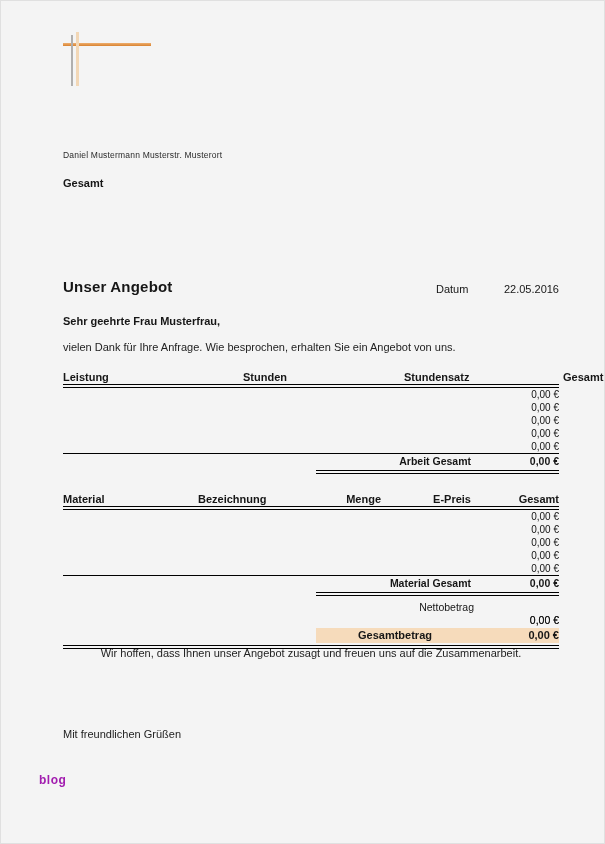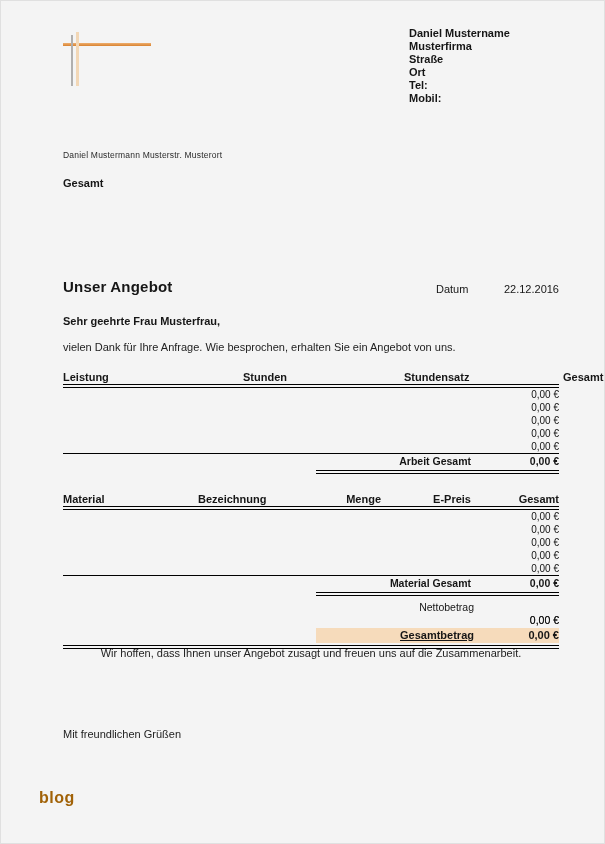--- a/index.html
+++ b/index.html
@@ -56,56 +56,48 @@
   .t-total-label{width:408px;text-align:right;}
   .t-total-value{flex:1;text-align:right;}
 
   
   .summary{position:absolute;left:62px;top:600px;width:496px;}
   .sum-row{display:flex;height:13px;line-height:13px;font-size:10.5px;flex-direction:column;}
   .sum-label{width:411px;text-align:right;}
   .sum-value{flex:1;text-align:right;}
   .sum-grand{display:flex;margin-left:253px;height:15px;line-height:15px;
              font-weight:bold;font-size:11px;margin-top:1px;}
-  .sum-grand .g-label{width:158px;text-align:right;text-decoration:underline;}
+  .sum-grand .g-label{width:158px;text-align:center;}
   .sum-grand .g-value{flex:1;text-align:right;}
   .grand-line{margin-top:2px;}
 
   .closing{position:absolute;left:62px;top:646px;width:496px;text-align:center;color:#222;}
   .signoff{position:absolute;left:62px;top:727px;color:#222;}
-  .watermark{position:absolute;left:38px;top:788px;font-size:16px;font-weight:bold;
-             color:#a16207;letter-spacing:.5px;}
+  .watermark{position:absolute;left:38px;top:772px;font-size:12px;font-weight:bold;
+             color:#a21caf;letter-spacing:.5px;}
 </style>
 </head>
 <body>
 
 <div class="page">
 
   <div class="logo">
     <div class="logo-h"></div>
     <div class="logo-v-gray"></div>
     <div class="logo-v-tan"></div>
   </div>
 
-  <div class="sender-block">
-    <div>Daniel Mustername</div>
-    <div>Musterfirma</div>
-    <div>Straße</div>
-    <div>Ort</div>
-    <div>Tel:</div>
-    <div>Mobil:</div>
-  </div>
 
   <div class="return-line">Daniel Mustermann Musterstr. Musterort</div>
   <div class="adresse">Gesamt</div>
 
   <div class="title-row">
     <div class="doc-title">Unser Angebot</div>
     <div class="date-label">Datum</div>
-    <div class="date-value">22.12.2016</div>
+    <div class="date-value">22.05.2016</div>
   </div>
 
   <div class="salutation">Sehr geehrte Frau Musterfrau,</div>
   <div class="intro">vielen Dank für Ihre Anfrage. Wie besprochen, erhalten Sie ein Angebot von uns.</div>
 
   <div class="tbl tbl-work">
     <div class="t-head">
       <span>Leistung</span>
       <span>Stunden</span>
       <span>Stundensatz</span>

